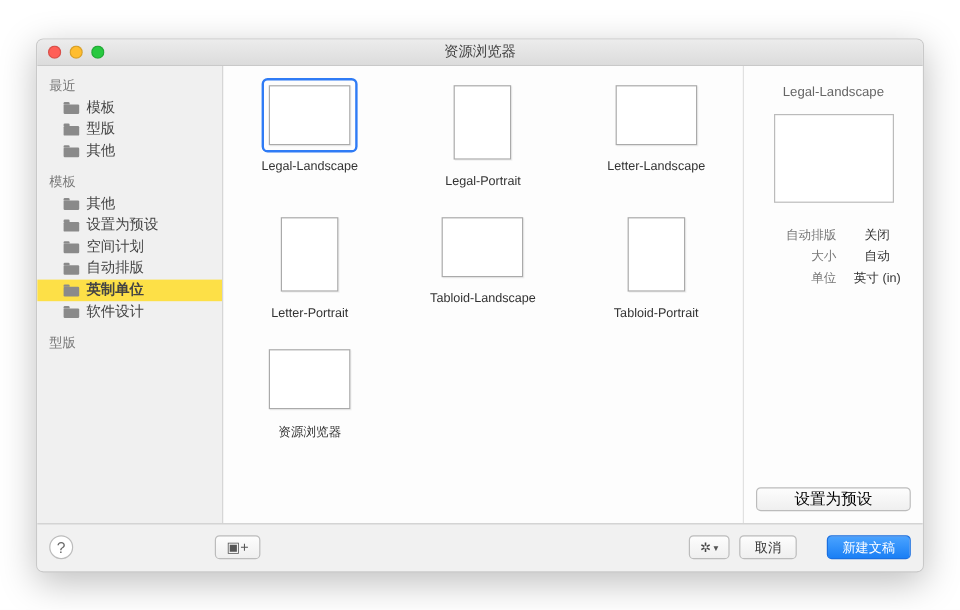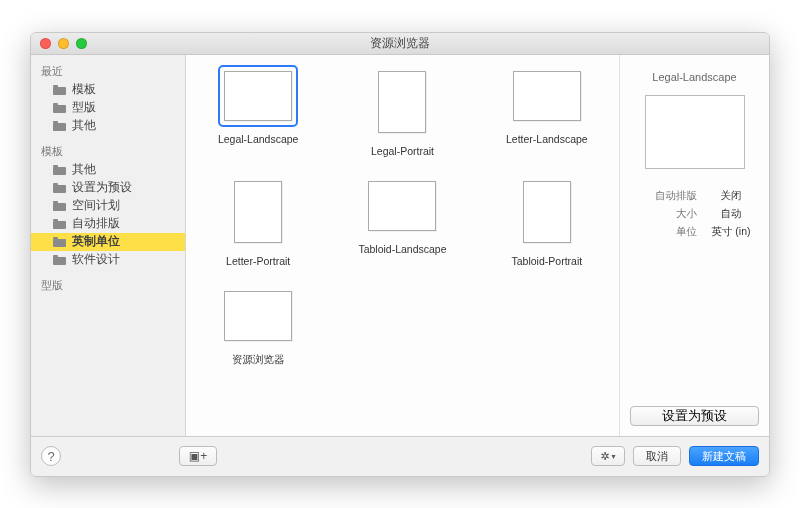--- a/index.html
+++ b/index.html
@@ -39,21 +39,21 @@
   .insp-row .v { color:#333; width:48px; text-align:center; }
   .preset-btn { margin-top:auto; width:100%; height:20px; font-size:13px; background:linear-gradient(#fdfdfd,#efefef); border:1px solid #bcbcbc; border-radius:4px; }
   .footer { height:40px; border-top:1px solid #cdcdcd; background:#f1f1f1; display:flex; align-items:center; padding:0 10px; gap:8px; }
   .help-btn { width:20px; height:20px; border-radius:50%; border:1px solid #bcbcbc; background:#fff; color:#6b6b6b; font-size:13px; display:flex; align-items:center; justify-content:center; }
   .folder-add { width:38px; height:20px; border:1px solid #bcbcbc; border-radius:4px; background:linear-gradient(#fdfdfd,#efefef); font-size:12px; display:flex; align-items:center; justify-content:center; color:#555; margin-left:110px;}
   .spacer { flex:1; }
   .gear-btn { width:34px; height:20px; border:1px solid #bcbcbc; border-radius:4px; background:linear-gradient(#fdfdfd,#efefef); display:flex; align-items:center; justify-content:center; gap:2px; }
   .gear-icon { font-size:11px; color:#444; }
   .chev { font-size:8px; color:#555; }
   .btn { height:20px; padding:0 12px; font-size:11px; border:1px solid #bcbcbc; border-radius:4px; background:linear-gradient(#fdfdfd,#efefef); color:#333;font-family:Liberation Serif, serif;}
-  .btn.primary { background:linear-gradient(#4aa3ff,#1a7ff5); color:#fff; border-color:#1a6fe0;}
+  .btn.primary { background:linear-gradient(#4aa3ff,#1a7ff5); color:#fff; border-color:#1a6fe0;margin-left:17px;}
 </style>
 </head>
 <body>
 
 <div class="window">
   <div class="titlebar">
     <div class="traffic">
       <div class="tl red"></div>
       <div class="tl yellow"></div>
       <div class="tl green"></div>

